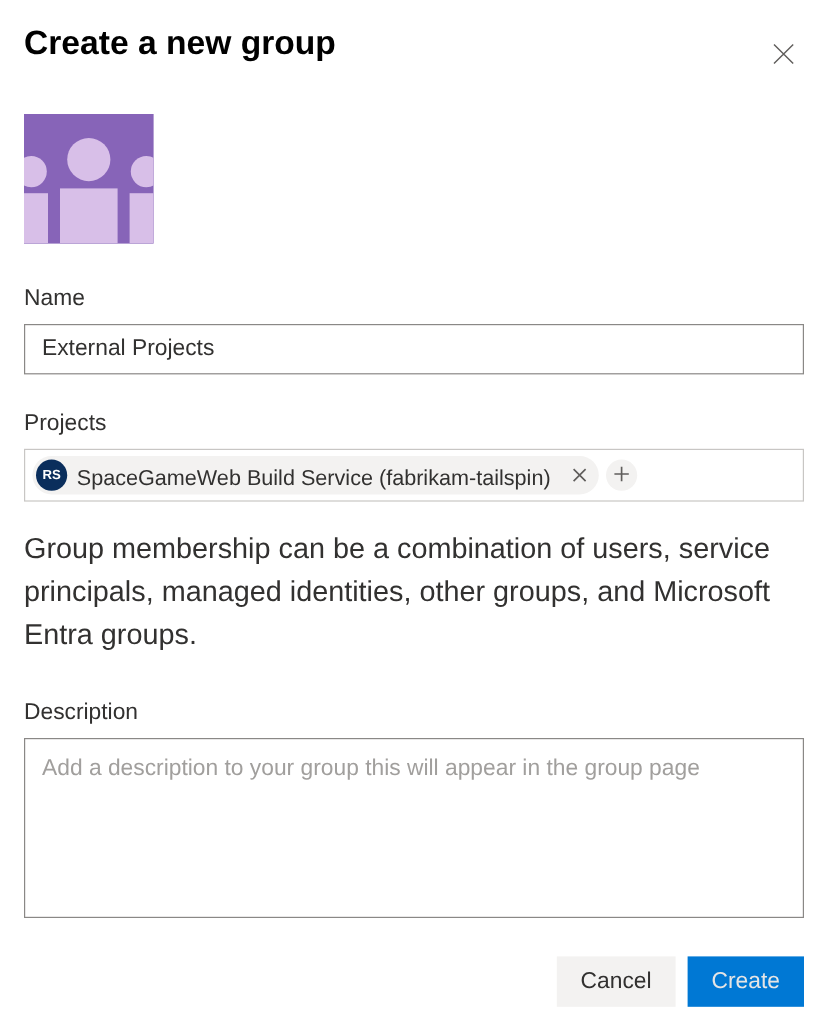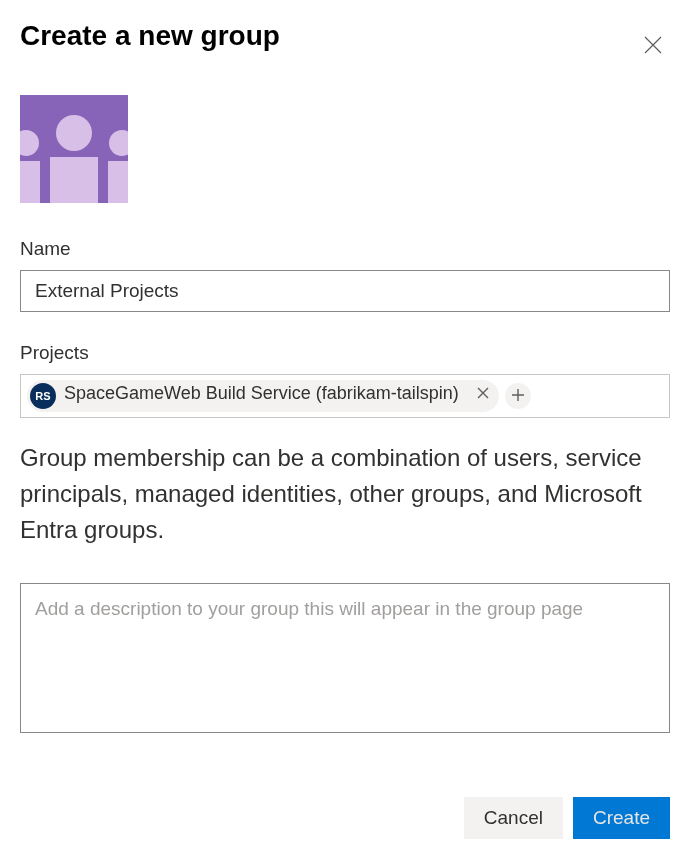--- a/index.html
+++ b/index.html
@@ -67,21 +67,21 @@
       display: flex;
       align-items: center;
       width: 100%;
       padding: 5px 6px;
       border: 1px solid #c8c6c4;
       background: #fff;
       gap: 6px;
     }
     .member-chip {
       display: inline-flex;
-      align-items: flex-start;
+      align-items: flex-end;
       background: #f3f2f1;
       border-radius: 16px;
       padding: 3px 6px 3px 3px;
       gap: 8px;
     }
     .avatar {
       width: 26px;
       height: 26px;
       border-radius: 50%;
       background: #0a2e5c;
@@ -212,19 +212,20 @@
         <svg width="14" height="14" viewBox="0 0 14 14">
             <path d="M7 1 L7 13 M1 7 L13 7" stroke="#605e5c" stroke-width="1.4" fill="none"></path>
           </svg>
       </span>
     </button>
   </div>
   <p class="helper-text">Group membership can be a combination of users, service principals, managed identities, other groups, and Microsoft Entra groups.</p>
 </div>
 
 <div class="field desc-field">
+  <label class="field-label">Description</label>
   <textarea class="textarea" placeholder="Add a description to your group this will appear in the group page" style=""></textarea>
 </div>
 
 <div class="footer">
   <button class="btn btn-secondary">Cancel</button>
   <button class="btn btn-primary">Create</button>
 </div>
 
 </body></html>

